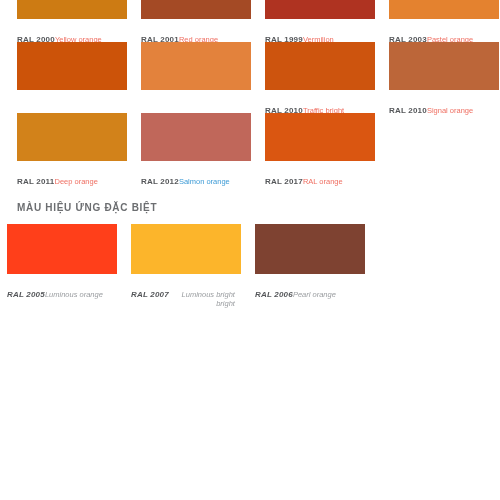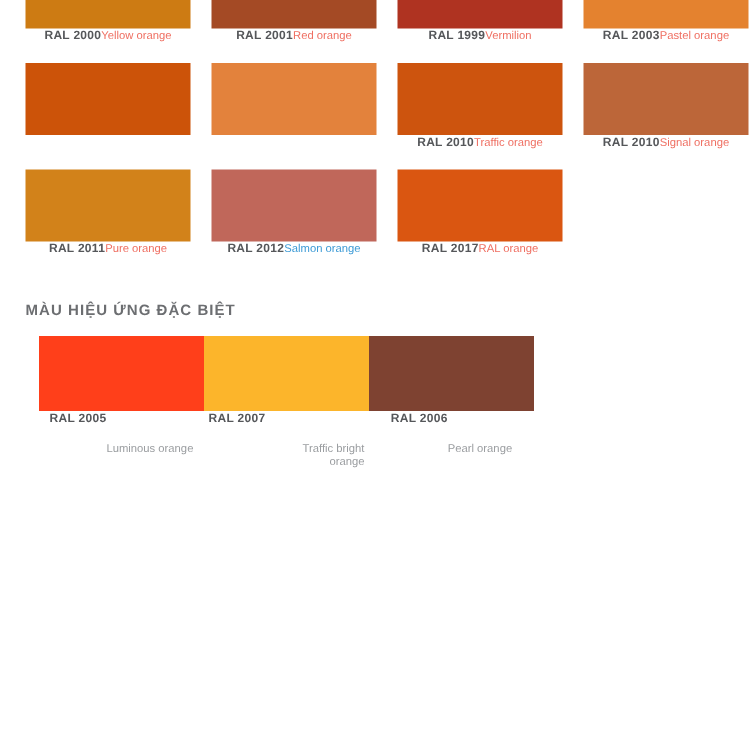--- a/index.html
+++ b/index.html
@@ -39,23 +39,23 @@
 
   .chip {
     width: 110px;
     height: 48px;
     display: block;
   }
 
   .cell-labels {
     display: flex;
     align-items: flex-start;
-    justify-content: center;
+    justify-content: flex-start;
     height: 23px;
-    padding-top: 0;
+    padding-top: 16px;
     box-sizing: border-box;
   }
 
   .ral-code {
     font-size: 8px;
     font-weight: bold;
     color: #55575a;
     letter-spacing: 0.2px;
     white-space: nowrap;
     line-height: 10px;
@@ -81,34 +81,34 @@
     font-size: 10px;
     font-weight: bold;
     color: #6c6e71;
     letter-spacing: 0.7px;
     text-transform: uppercase;
   }
 
   
   .special-grid {
     position: absolute;
-    left: 26px;
+    left: 7px;
     top: 224px;
     display: grid;
     grid-template-columns: repeat(3, 110px);
-    column-gap: 0;
+    column-gap: 14px;
+    font-style: italic;
   }
 
   .special-grid .chip {
     height: 50px;
   }
 
   .special-grid .ral-name {
     color: #9a9da0;
-    margin-top: 20px;
   }
 
   .special-grid .ral-code {
     color: #55575a;
   }
 </style>
 </head>
 <body>
 
 <div class="page">
@@ -145,35 +145,35 @@
       <div class="cell">
         <span class="chip" title="#CC5309" style="background: rgb(204, 83, 9);"></span>
       </div>
       <div class="cell">
         <span class="chip" title="#E3823C" style="background: rgb(227, 130, 60);"></span>
       </div>
       <div class="cell">
         <span class="chip" title="#CD540E" style="background: rgb(205, 84, 14);"></span>
         <div class="cell-labels">
           <span class="ral-code">RAL 2010</span>
-          <span class="ral-name">Traffic orange</span>
+          <span class="ral-name">Traffic bright</span>
         </div>
       </div>
       <div class="cell">
         <span class="chip" title="#BC6639" style="background: rgb(188, 102, 57);"></span>
         <div class="cell-labels">
           <span class="ral-code">RAL 2010</span>
           <span class="ral-name">Signal orange</span>
         </div>
       </div>
       <div class="cell">
         <span class="chip" title="#D2821A" style="background: rgb(210, 130, 26);"></span>
         <div class="cell-labels">
           <span class="ral-code">RAL 2011</span>
-          <span class="ral-name">Pure orange</span>
+          <span class="ral-name">Deep orange</span>
         </div>
       </div>
       <div class="cell">
         <span class="chip" title="#C0675A" style="background: rgb(192, 103, 90);"></span>
         <div class="cell-labels">
           <span class="ral-code">RAL 2012</span>
           <span class="ral-name alt">Salmon orange</span>
         </div>
       </div>
       <div class="cell">
@@ -192,21 +192,21 @@
         <span class="chip" title="#FF3F1A" style="background: rgb(255, 63, 26);"></span>
         <div class="cell-labels">
           <span class="ral-code">RAL 2005</span>
           <span class="ral-name">Luminous orange</span>
         </div>
       </div>
       <div class="cell">
         <span class="chip" title="#FCB52B" style="background: rgb(252, 181, 43);"></span>
         <div class="cell-labels">
           <span class="ral-code">RAL 2007</span>
-          <span class="ral-name">Traffic bright orange</span>
+          <span class="ral-name">Luminous bright bright</span>
         </div>
       </div>
       <div class="cell">
         <span class="chip" title="#7E4231" style="background: rgb(126, 66, 49);"></span>
         <div class="cell-labels">
           <span class="ral-code">RAL 2006</span>
           <span class="ral-name">Pearl orange</span>
         </div>
       </div>
     </div>

